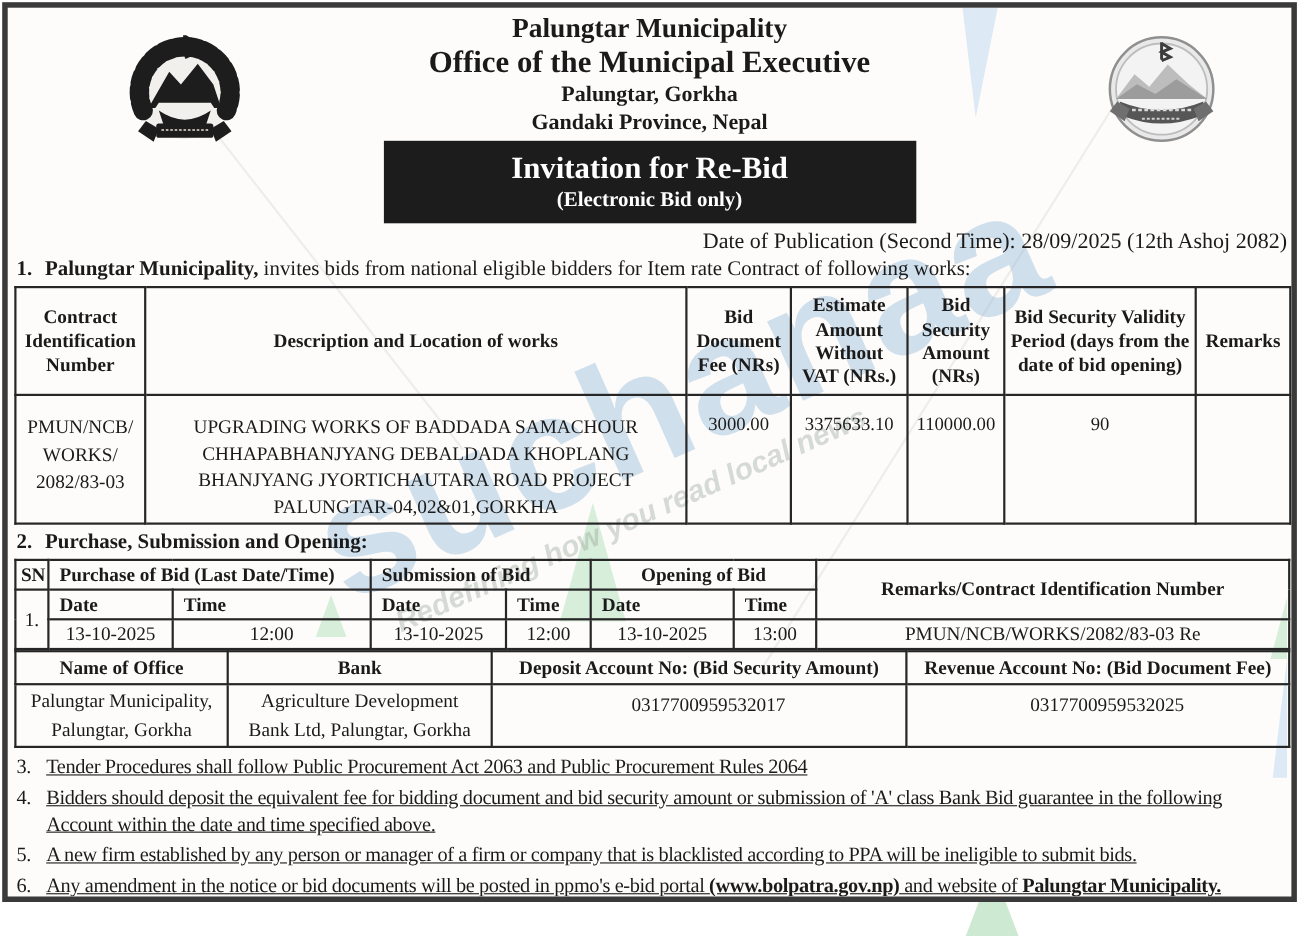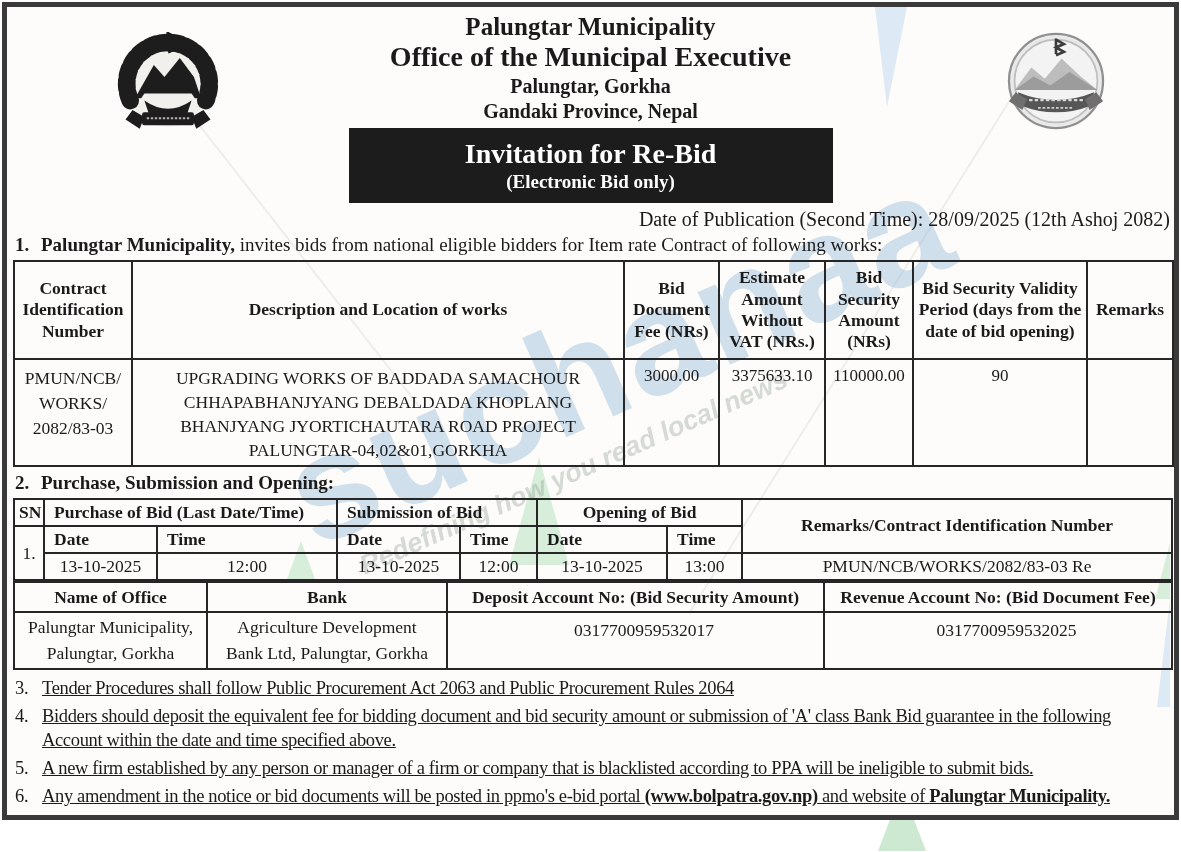--- a/index.html
+++ b/index.html
@@ -56,21 +56,21 @@
   .intro .num { display:inline-block; width:26px; font-weight:bold; }
   .intro b { font-weight:bold; }
 
   table { border-collapse:collapse; table-layout:fixed; width:1159px; margin-left:2px;
           font-size:17px; }
   th, td { border:2px solid #262626; padding:2px 4px; }
   th { font-weight:bold; text-align:center; vertical-align:middle; line-height:1.22; }
 
   
   .t1 th { height:98px; font-size:17.5px; }
-  .t1 td { height:100px; vertical-align:top; text-align:center; padding-top:6px; }
+  .t1 td { height:100px; vertical-align:top; text-align:center; padding-top:16px; }
   .t1 .desc { font-size:17.5px; line-height:1.38; padding:0 6px; }
   .t1 .cid  { font-size:17.5px; line-height:1.42; }
 
   .sec2 { font-size:19px; font-weight:bold; margin:5px 0 4px 4px; }
   .sec2 .num { display:inline-block; width:26px; }
 
   
   .t2 th { font-size:17.5px; height:27px; }
   .t2 .lbl { text-align:left; padding-left:9px; }
   .t2 td { text-align:center; height:27px; font-size:17.5px; }

